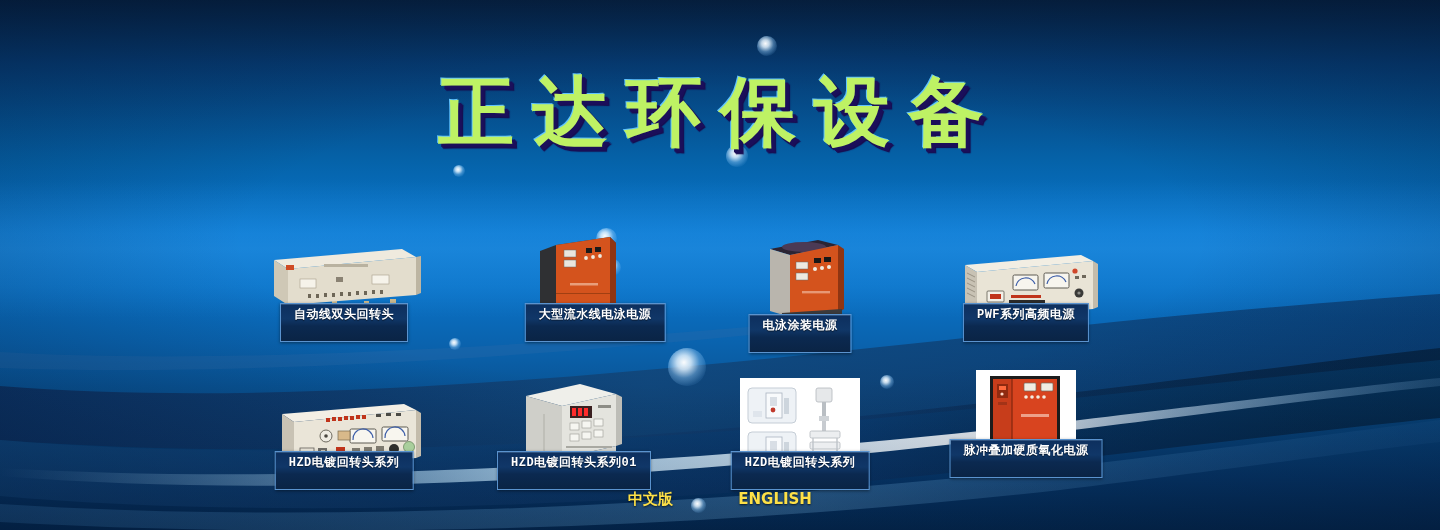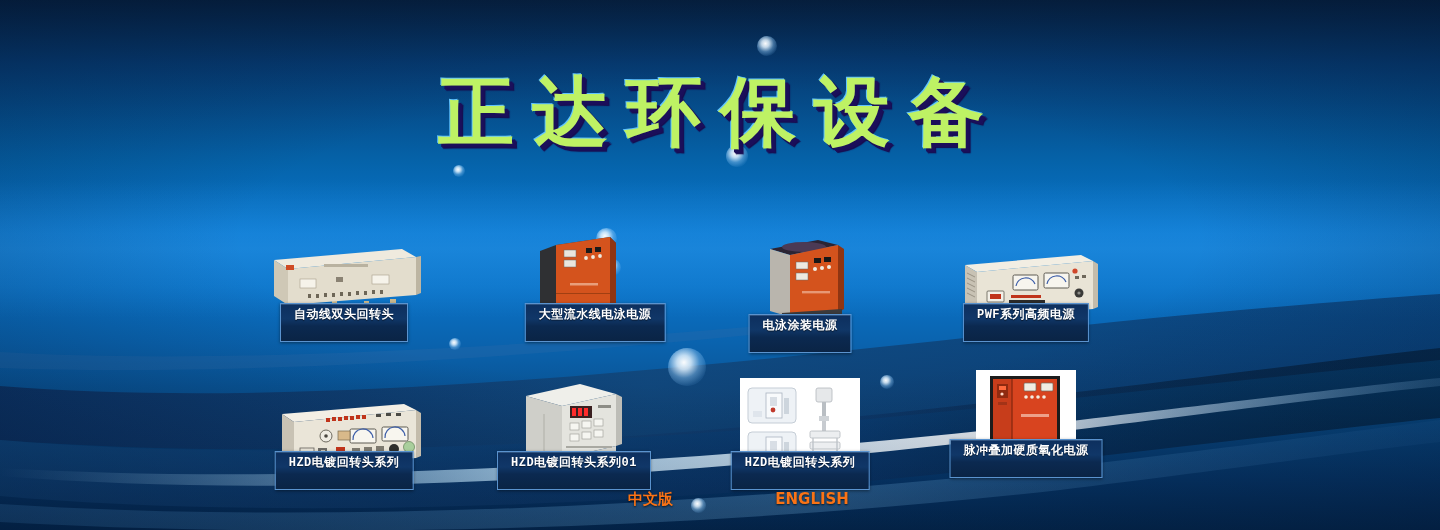--- a/index.html
+++ b/index.html
@@ -114,25 +114,24 @@
   .lang-bar {
     position: absolute;
     left: 0; right: 0;
     top: 489px;
     text-align: center;
   }
   .lang-link {
     display: inline-block;
     font-size: 15px;
     font-weight: bold;
-    color: #f97316;
+    color: #fde047;
     text-decoration: none;
     text-shadow: 0 1px 2px rgba(0,0,0,.7);
     font-family: "DejaVu Sans", "Liberation Sans", sans-serif;
-    margin-left: 37px;
   }
   .lang-gap { display: inline-block; width: 55px; }
 </style>
 </head>
 <body>
 
 <div id="stage">
 
   <div class="bg-gradient"></div>
   <div class="bg-hlight"></div>

